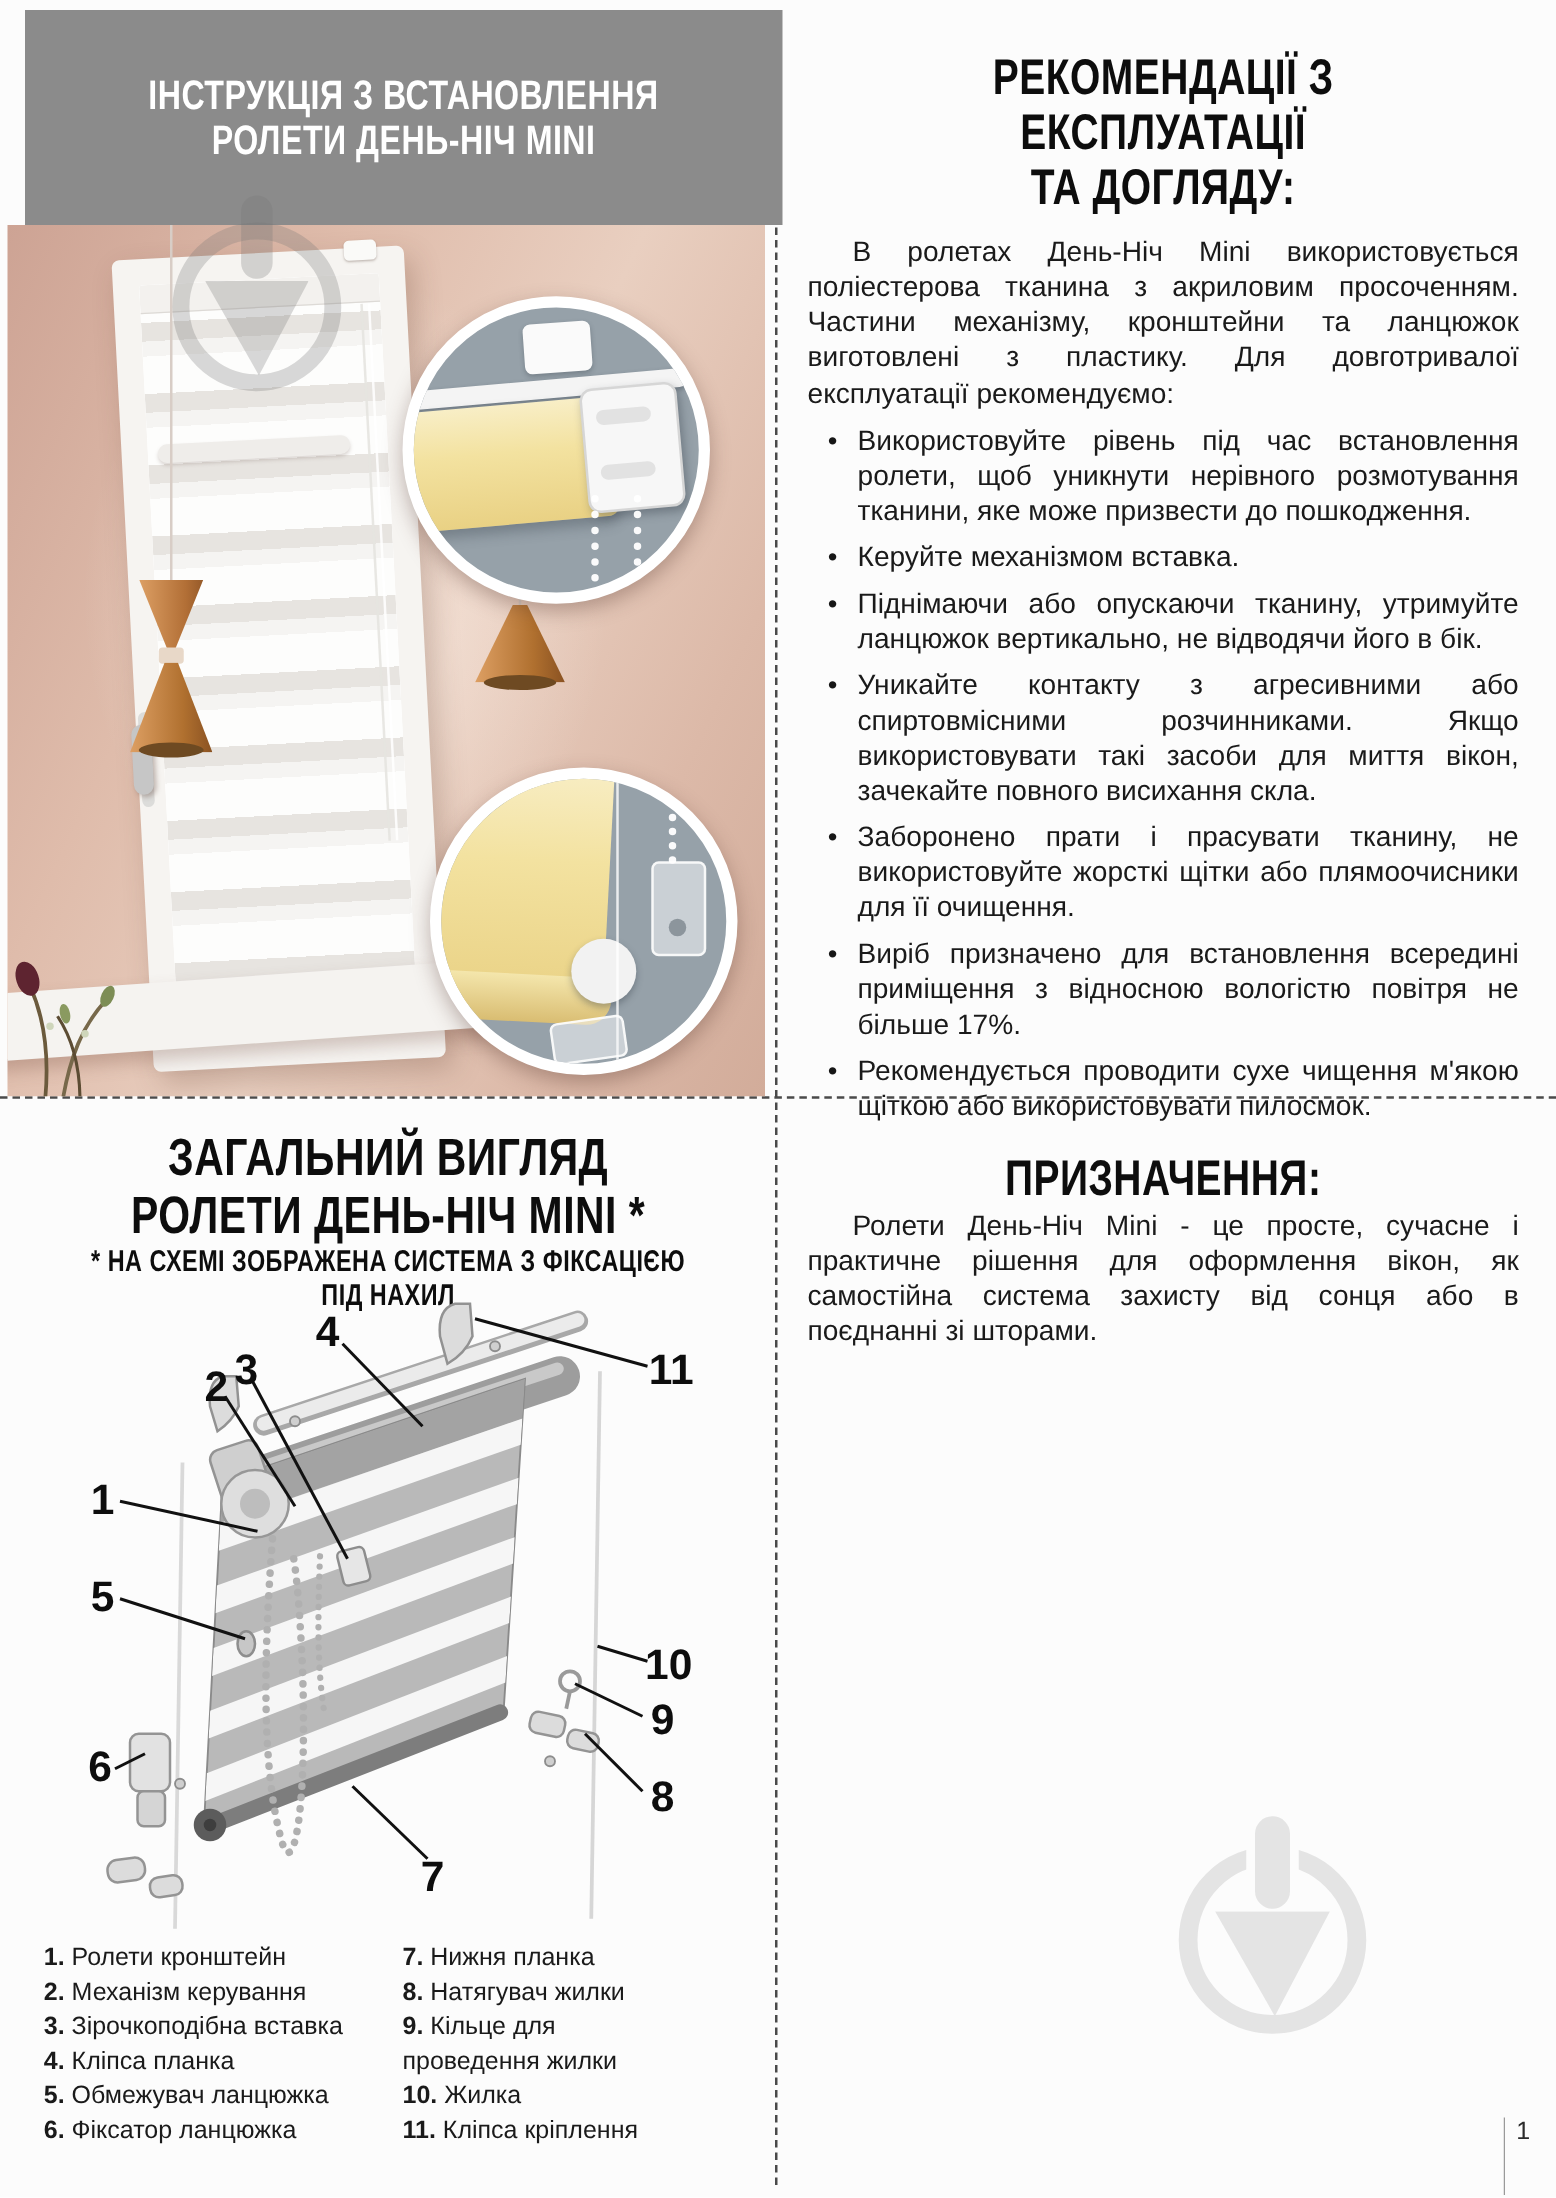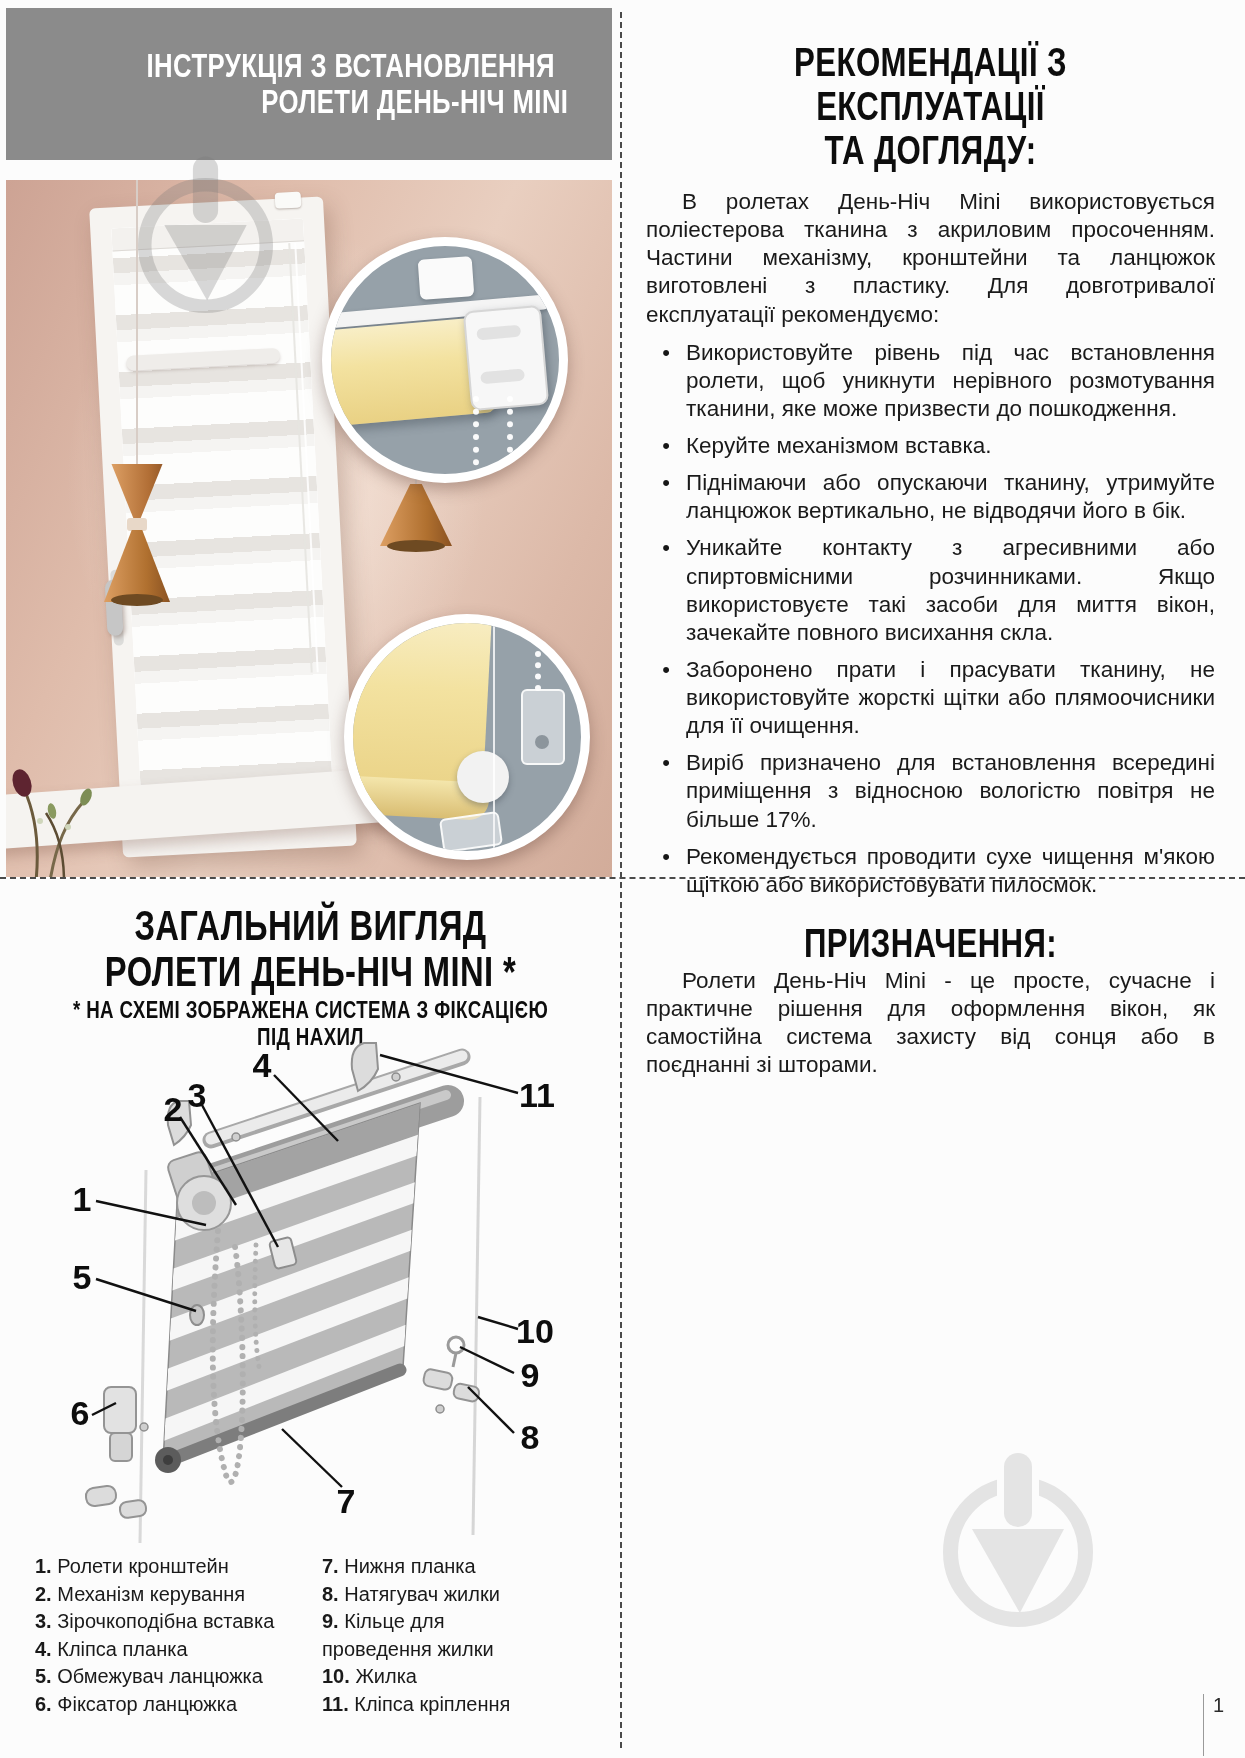--- a/index.html
+++ b/index.html
@@ -7,22 +7,22 @@
         font-family:"Liberation Sans","DejaVu Sans",sans-serif;color:#161616;}
 
   
   .v-divider{position:absolute;left:620px;top:12px;bottom:10px;width:0;border-left:2px dashed #4a4a4a;}
   .h-divider{position:absolute;left:0;right:0;top:877px;height:0;border-top:2px dashed #4a4a4a;}
 
   
   .cond{font-weight:800;transform:scaleX(0.78);transform-origin:50% 50%;letter-spacing:.5px;line-height:1.1;}
 
   
-  .tl-header{position:absolute;left:6px;top:8px;width:606px;height:152px;background:#8b8b8b;
-             display:flex;flex-direction:column;justify-content:center;align-items:flex-end;z-index:1;}
+  .tl-header{position:absolute;left:20px;top:8px;width:606px;height:172px;background:#8b8b8b;
+             display:flex;flex-direction:column;justify-content:center;align-items:center;z-index:1;}
   .tl-header .h-line{color:#ffffff;font-size:33px;white-space:nowrap;}
 
   .photo{position:absolute;left:6px;top:180px;width:606px;height:697px;overflow:hidden;z-index:1;
          background:linear-gradient(115deg,#cda394 0%,#dfbcab 30%,#e9cfc0 55%,#dcb9a8 80%,#d2ac9a 100%);}
   .photo .glow{position:absolute;left:60px;top:40px;width:420px;height:520px;border-radius:50%;
          background:radial-gradient(closest-side,rgba(255,245,238,.55),rgba(255,245,238,0));}
 
   .window{position:absolute;left:100px;top:22px;width:234px;height:650px;background:#f6f4f1;
           border-radius:6px;transform:rotate(-3deg);box-shadow:6px 10px 22px rgba(90,55,40,.25);}
   .window-inner{position:absolute;left:21px;top:21px;right:21px;bottom:21px;background:#ffffff;border-radius:3px;overflow:hidden;}
@@ -197,21 +197,21 @@
       <div class="bullet">
           <span class="dot">•</span>
           <p class="body-txt">Керуйте механізмом вставка.</p>
         </div>
       <div class="bullet">
           <span class="dot">•</span>
           <p class="body-txt">Піднімаючи або опускаючи тканину, утримуйте ланцюжок вертикально, не відводячи його в бік.</p>
         </div>
       <div class="bullet">
           <span class="dot">•</span>
-          <p class="body-txt">Уникайте контакту з агресивними або спиртовмісними розчинниками. Якщо використовуєте такі засоби для миття вікон, зачекайте повного висихання скла.</p>
+          <p class="body-txt">Уникайте контакту з агресивними або спиртовмісними розчинниками. Якщо використовувати такі засоби для миття вікон, зачекайте повного висихання скла.</p>
         </div>
       <div class="bullet">
           <span class="dot">•</span>
           <p class="body-txt">Заборонено прати і прасувати тканину, не використовуйте жорсткі щітки або плямоочисники для її очищення.</p>
         </div>
       <div class="bullet">
           <span class="dot">•</span>
           <p class="body-txt">Виріб призначено для встановлення всередині приміщення з відносною вологістю повітря не більше 17%.</p>
         </div>
       <div class="bullet">

